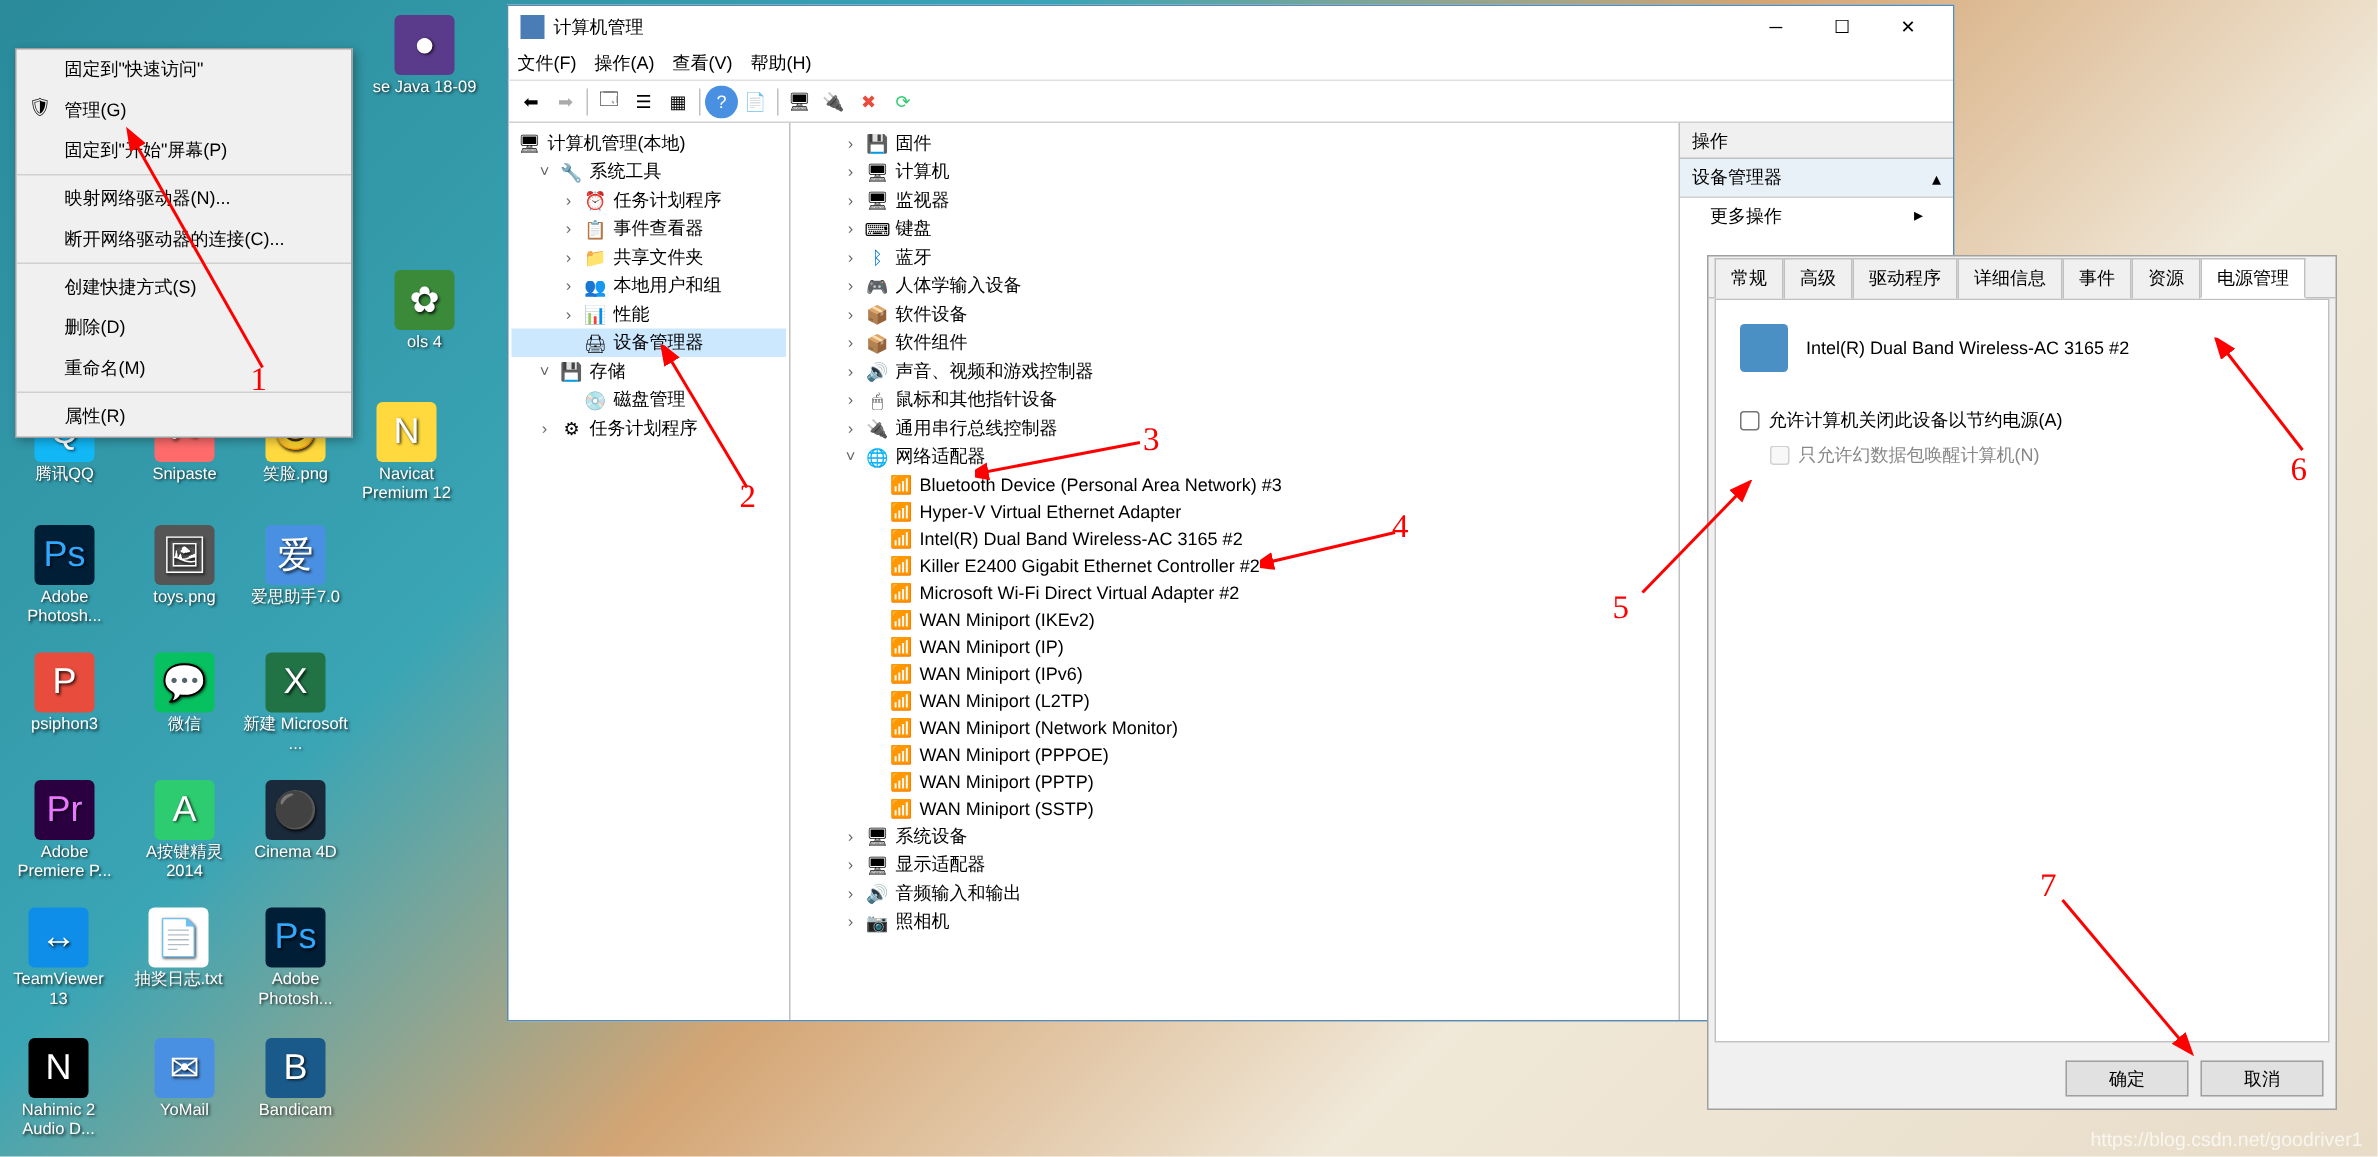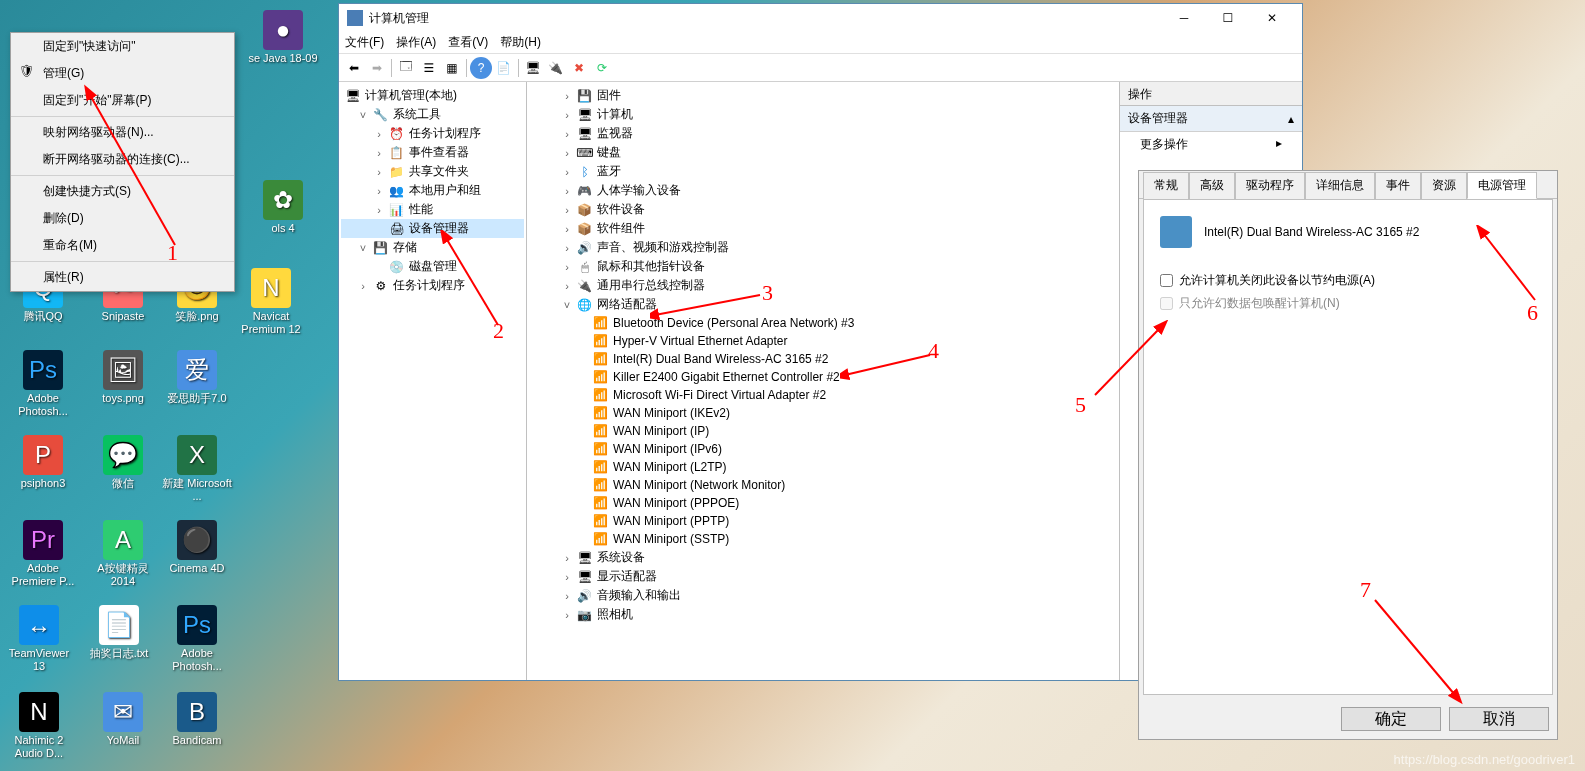--- a/index.html
+++ b/index.html
@@ -51,24 +51,24 @@
 .props-dialog { position: absolute; left: 1138px; top: 170px; width: 420px; height: 570px; background: #f0f0f0; border: 1px solid #a0a0a0; z-index: 30; display: flex; flex-direction: column; font-size: 12px; }
 .props-title { padding: 6px 10px; }
 .props-tabs { display: flex; padding: 0 4px; gap: 0; border-bottom: 1px solid #c0c0c0; }
 .props-tab { padding: 4px 10px; border: 1px solid #c0c0c0; border-bottom: none; background: #f0f0f0; cursor: pointer; font-size: 12px; position: relative; top: 1px; }
 .props-tab.active { background: #fff; border-bottom: 1px solid #fff; }
 .props-body { flex: 1; background: #fff; border: 1px solid #c0c0c0; margin: 0 4px 4px; padding: 16px; }
 .props-device { display: flex; align-items: center; gap: 12px; margin-bottom: 24px; }
 .props-device .dic { width: 32px; height: 32px; background: #4a90c5; display: inline-block; border-radius: 3px; }
 .props-check { margin: 6px 0; display: flex; align-items: center; gap: 6px; }
 .props-check.disabled { color: #888; }
-.props-check.indent { }
+.props-check.indent { margin-left: 20px; }
 .props-check input { margin: 0; }
 .props-footer { padding: 8px; display: flex; justify-content: flex-end; gap: 8px; }
-.props-footer button { width: 100px; height: 24px; border: 1px solid #a0a0a0; background: #e1e1e1; font-size: 16px; cursor: pointer; }
+.props-footer button { width: 82px; height: 24px; border: 1px solid #a0a0a0; background: #e1e1e1; font-size: 12px; cursor: pointer; }
 
 
 .anno { position: absolute; color: #ff0000; font-size: 22px; font-family: "Times New Roman", serif; z-index: 50; pointer-events: none; }
 .arrow { position: absolute; z-index: 49; pointer-events: none; }
 .watermark { position: absolute; right: 10px; bottom: 4px; color: rgba(255,255,255,0.7); font-size: 13px; z-index: 60; }
 </style>
 </head>
 <body>
 
 <div class="desktop">

